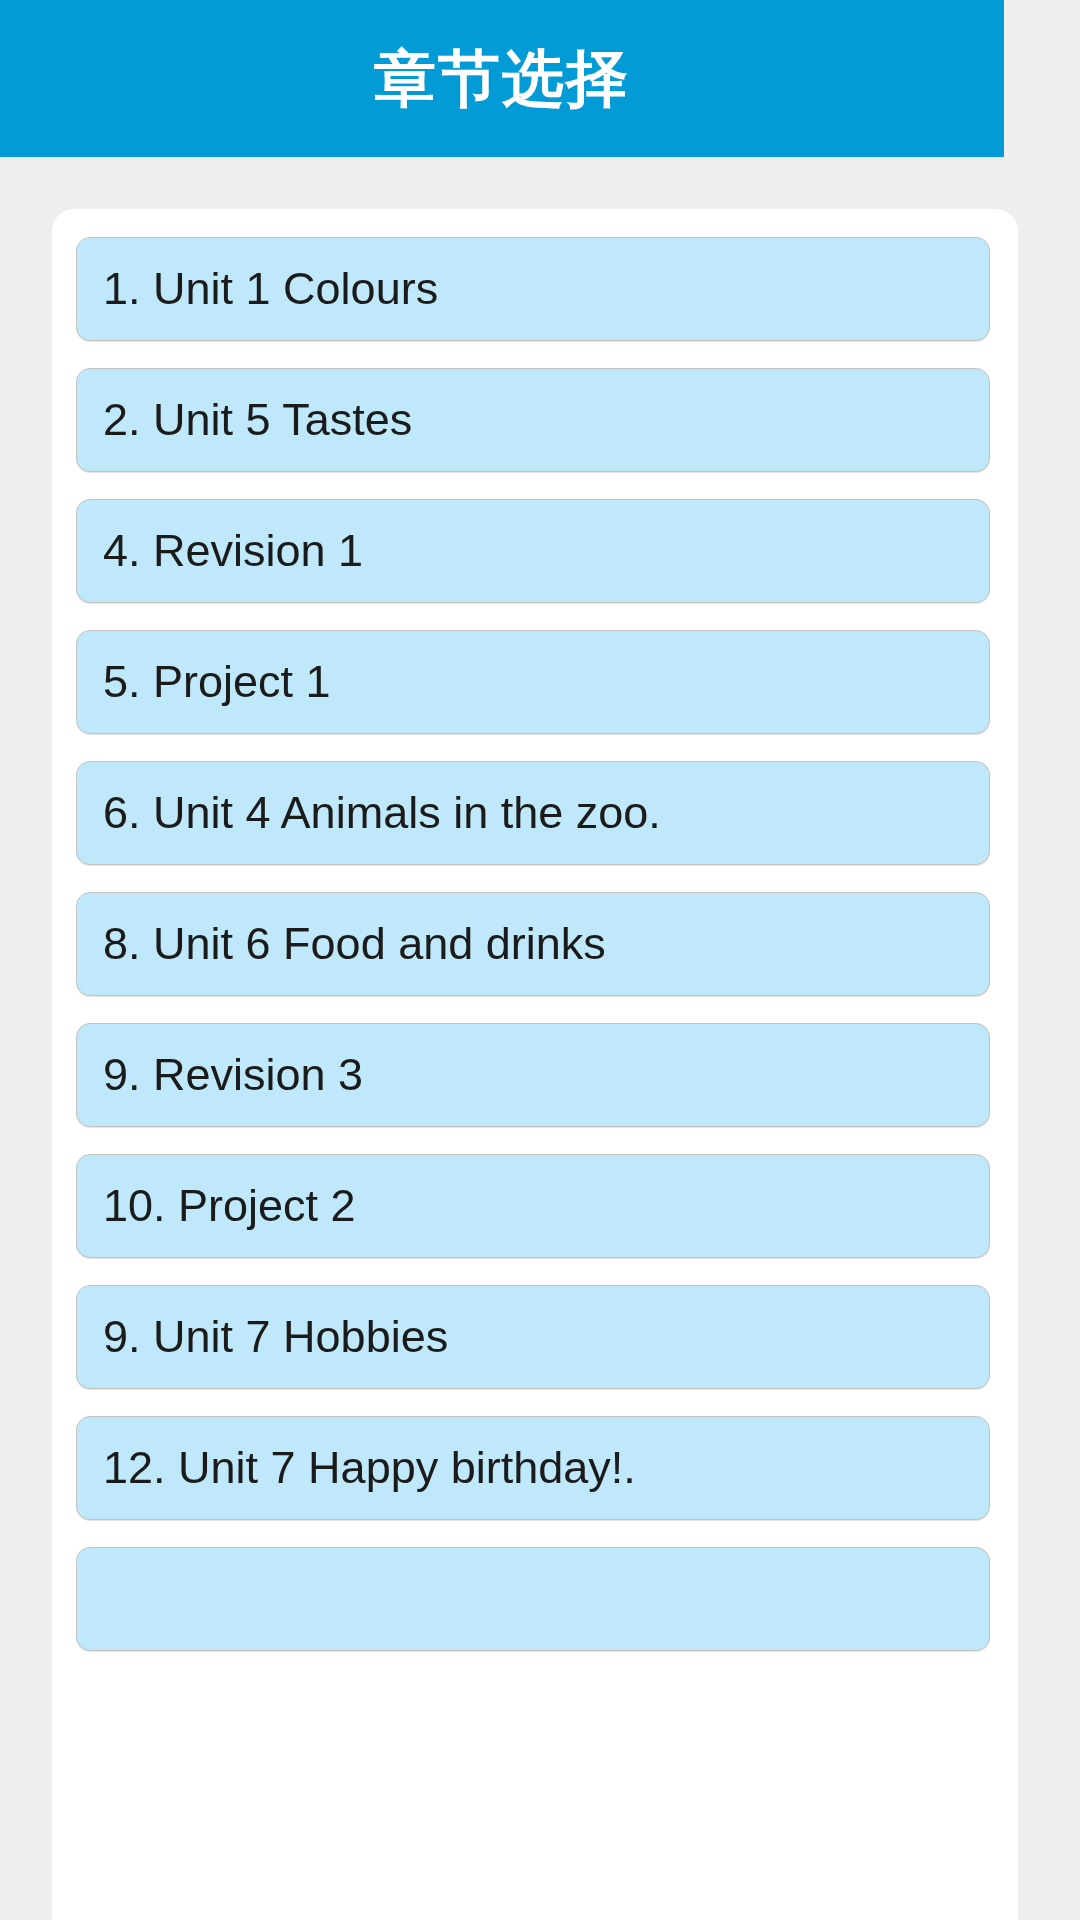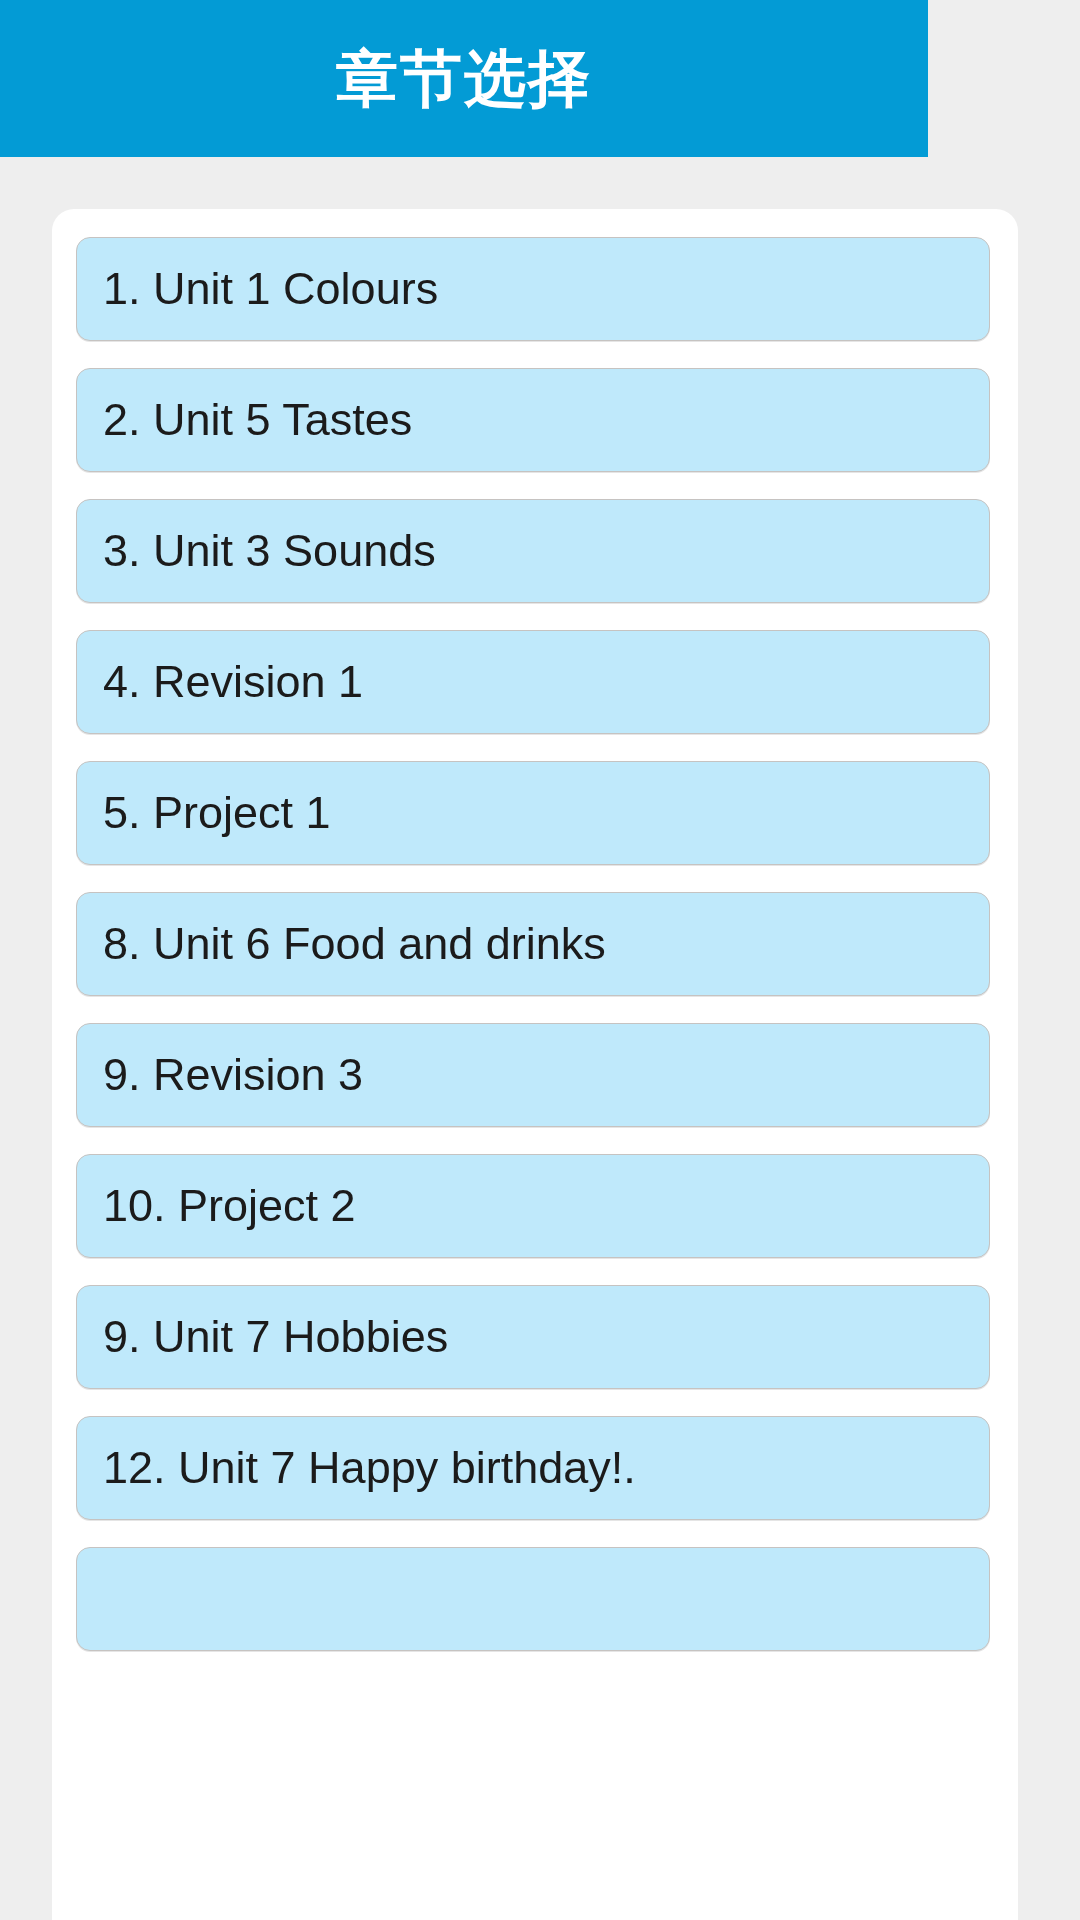--- a/index.html
+++ b/index.html
@@ -9,21 +9,21 @@
   body {
     width: 1080px;
     height: 1920px;
     background: #eeeeee;
     font-family: "Liberation Sans", "DejaVu Sans", sans-serif;
     overflow: hidden;
   }
 
   
   .app-header {
-    width: 928px;
+    width: 1004px;
     height: 157px;
     background: #039BD5;
     display: flex;
     align-items: center;
     justify-content: center;
     box-sizing: border-box;
   }
   .app-header-title {
     color: #ffffff;
     font-size: 62px;
@@ -97,27 +97,27 @@
 <div class="content-area">
   <div class="list-card">
     <div class="chapter-list" id="chapter-list">
         <div class="chapter-item">
           <span class="chapter-label">1. Unit 1 Colours</span>
         </div>
         <div class="chapter-item">
           <span class="chapter-label">2. Unit 5 Tastes</span>
         </div>
         <div class="chapter-item">
-          <span class="chapter-label">3. Unit 3 Sounds</span>
-        </div>
-        <div class="chapter-item">
           <span class="chapter-label">4. Revision 1</span>
         </div>
         <div class="chapter-item">
           <span class="chapter-label">5. Project 1</span>
+        </div>
+        <div class="chapter-item">
+          <span class="chapter-label">6. Unit 4 Animals in the zoo.</span>
         </div>
         <div class="chapter-item">
           <span class="chapter-label">8. Unit 6 Food and drinks</span>
         </div>
         <div class="chapter-item">
           <span class="chapter-label">9. Revision 3</span>
         </div>
         <div class="chapter-item">
           <span class="chapter-label">10. Project 2</span>
         </div>

